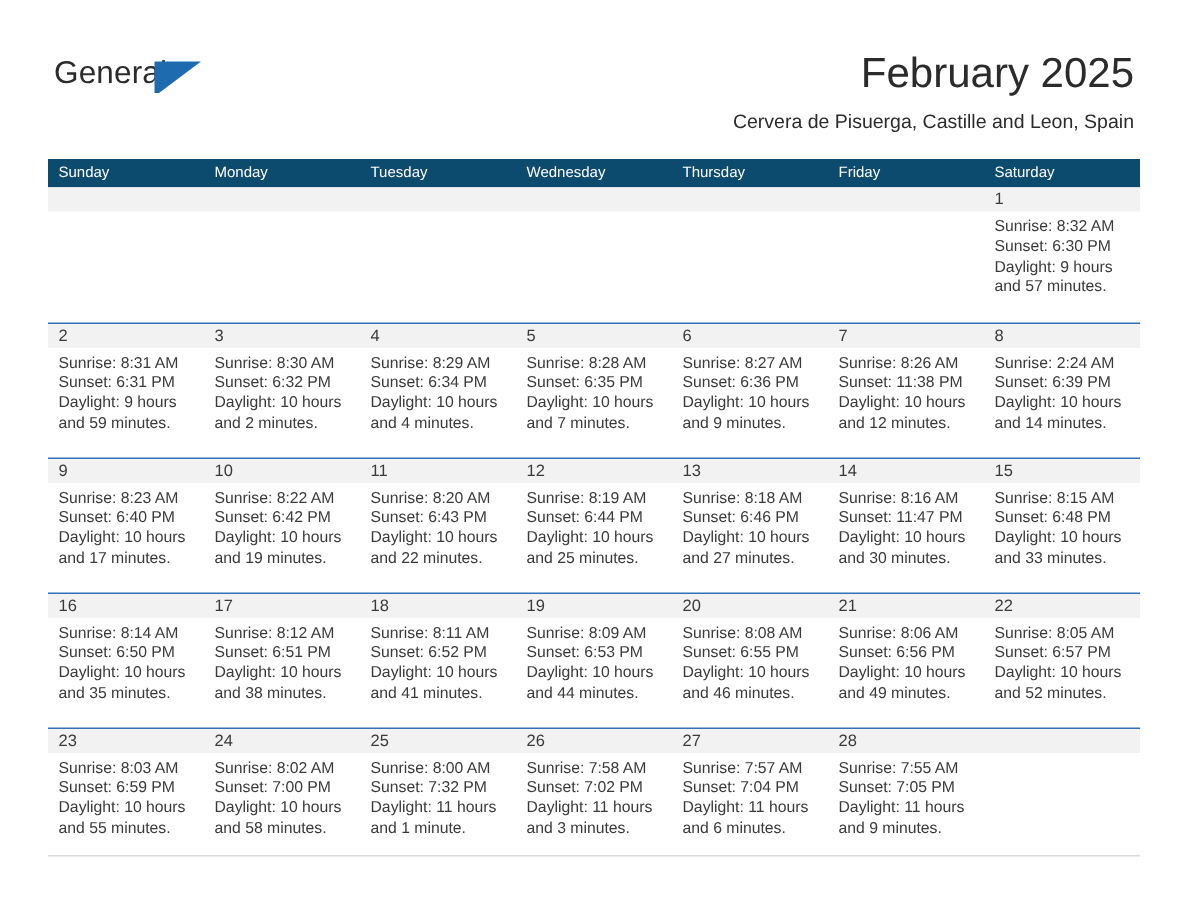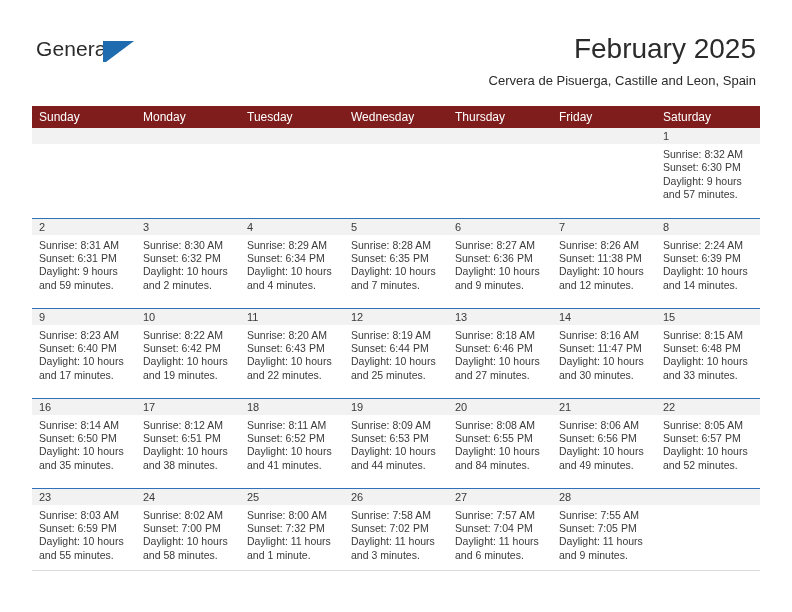--- a/index.html
+++ b/index.html
@@ -107,23 +107,23 @@
     position: absolute;
     left: 32px;
     top: 106px;
     width: 728px;
     border-collapse: collapse;
     table-layout: fixed;
   }
   .calendar col { width: 104px; }
 
   .calendar thead th {
-    background: #7f1d1d;
+    background: #0c4a6e;
     color: #ffffff;
-    font-size: 12px;
+    font-size: 10px;
     font-weight: normal;
     text-align: left;
     padding: 4px 0 4px 7px;
     height: 17px;
     box-sizing: border-box;
     border: none;
   }
 
   .week-row {
     height: 90px;
@@ -463,21 +463,21 @@
               </div>
             </div>
           </td>
           <td class="cell">
             <div class="cell-inner">
               <div class="daynum-band">20</div>
               <div class="cell-body">
                 <div>Sunrise: 8:08 AM</div>
                 <div>Sunset: 6:55 PM</div>
                 <div>Daylight: 10 hours</div>
-                <div>and 84 minutes.</div>
+                <div>and 46 minutes.</div>
               </div>
             </div>
           </td>
           <td class="cell">
             <div class="cell-inner">
               <div class="daynum-band">21</div>
               <div class="cell-body">
                 <div>Sunrise: 8:06 AM</div>
                 <div>Sunset: 6:56 PM</div>
                 <div>Daylight: 10 hours</div>

